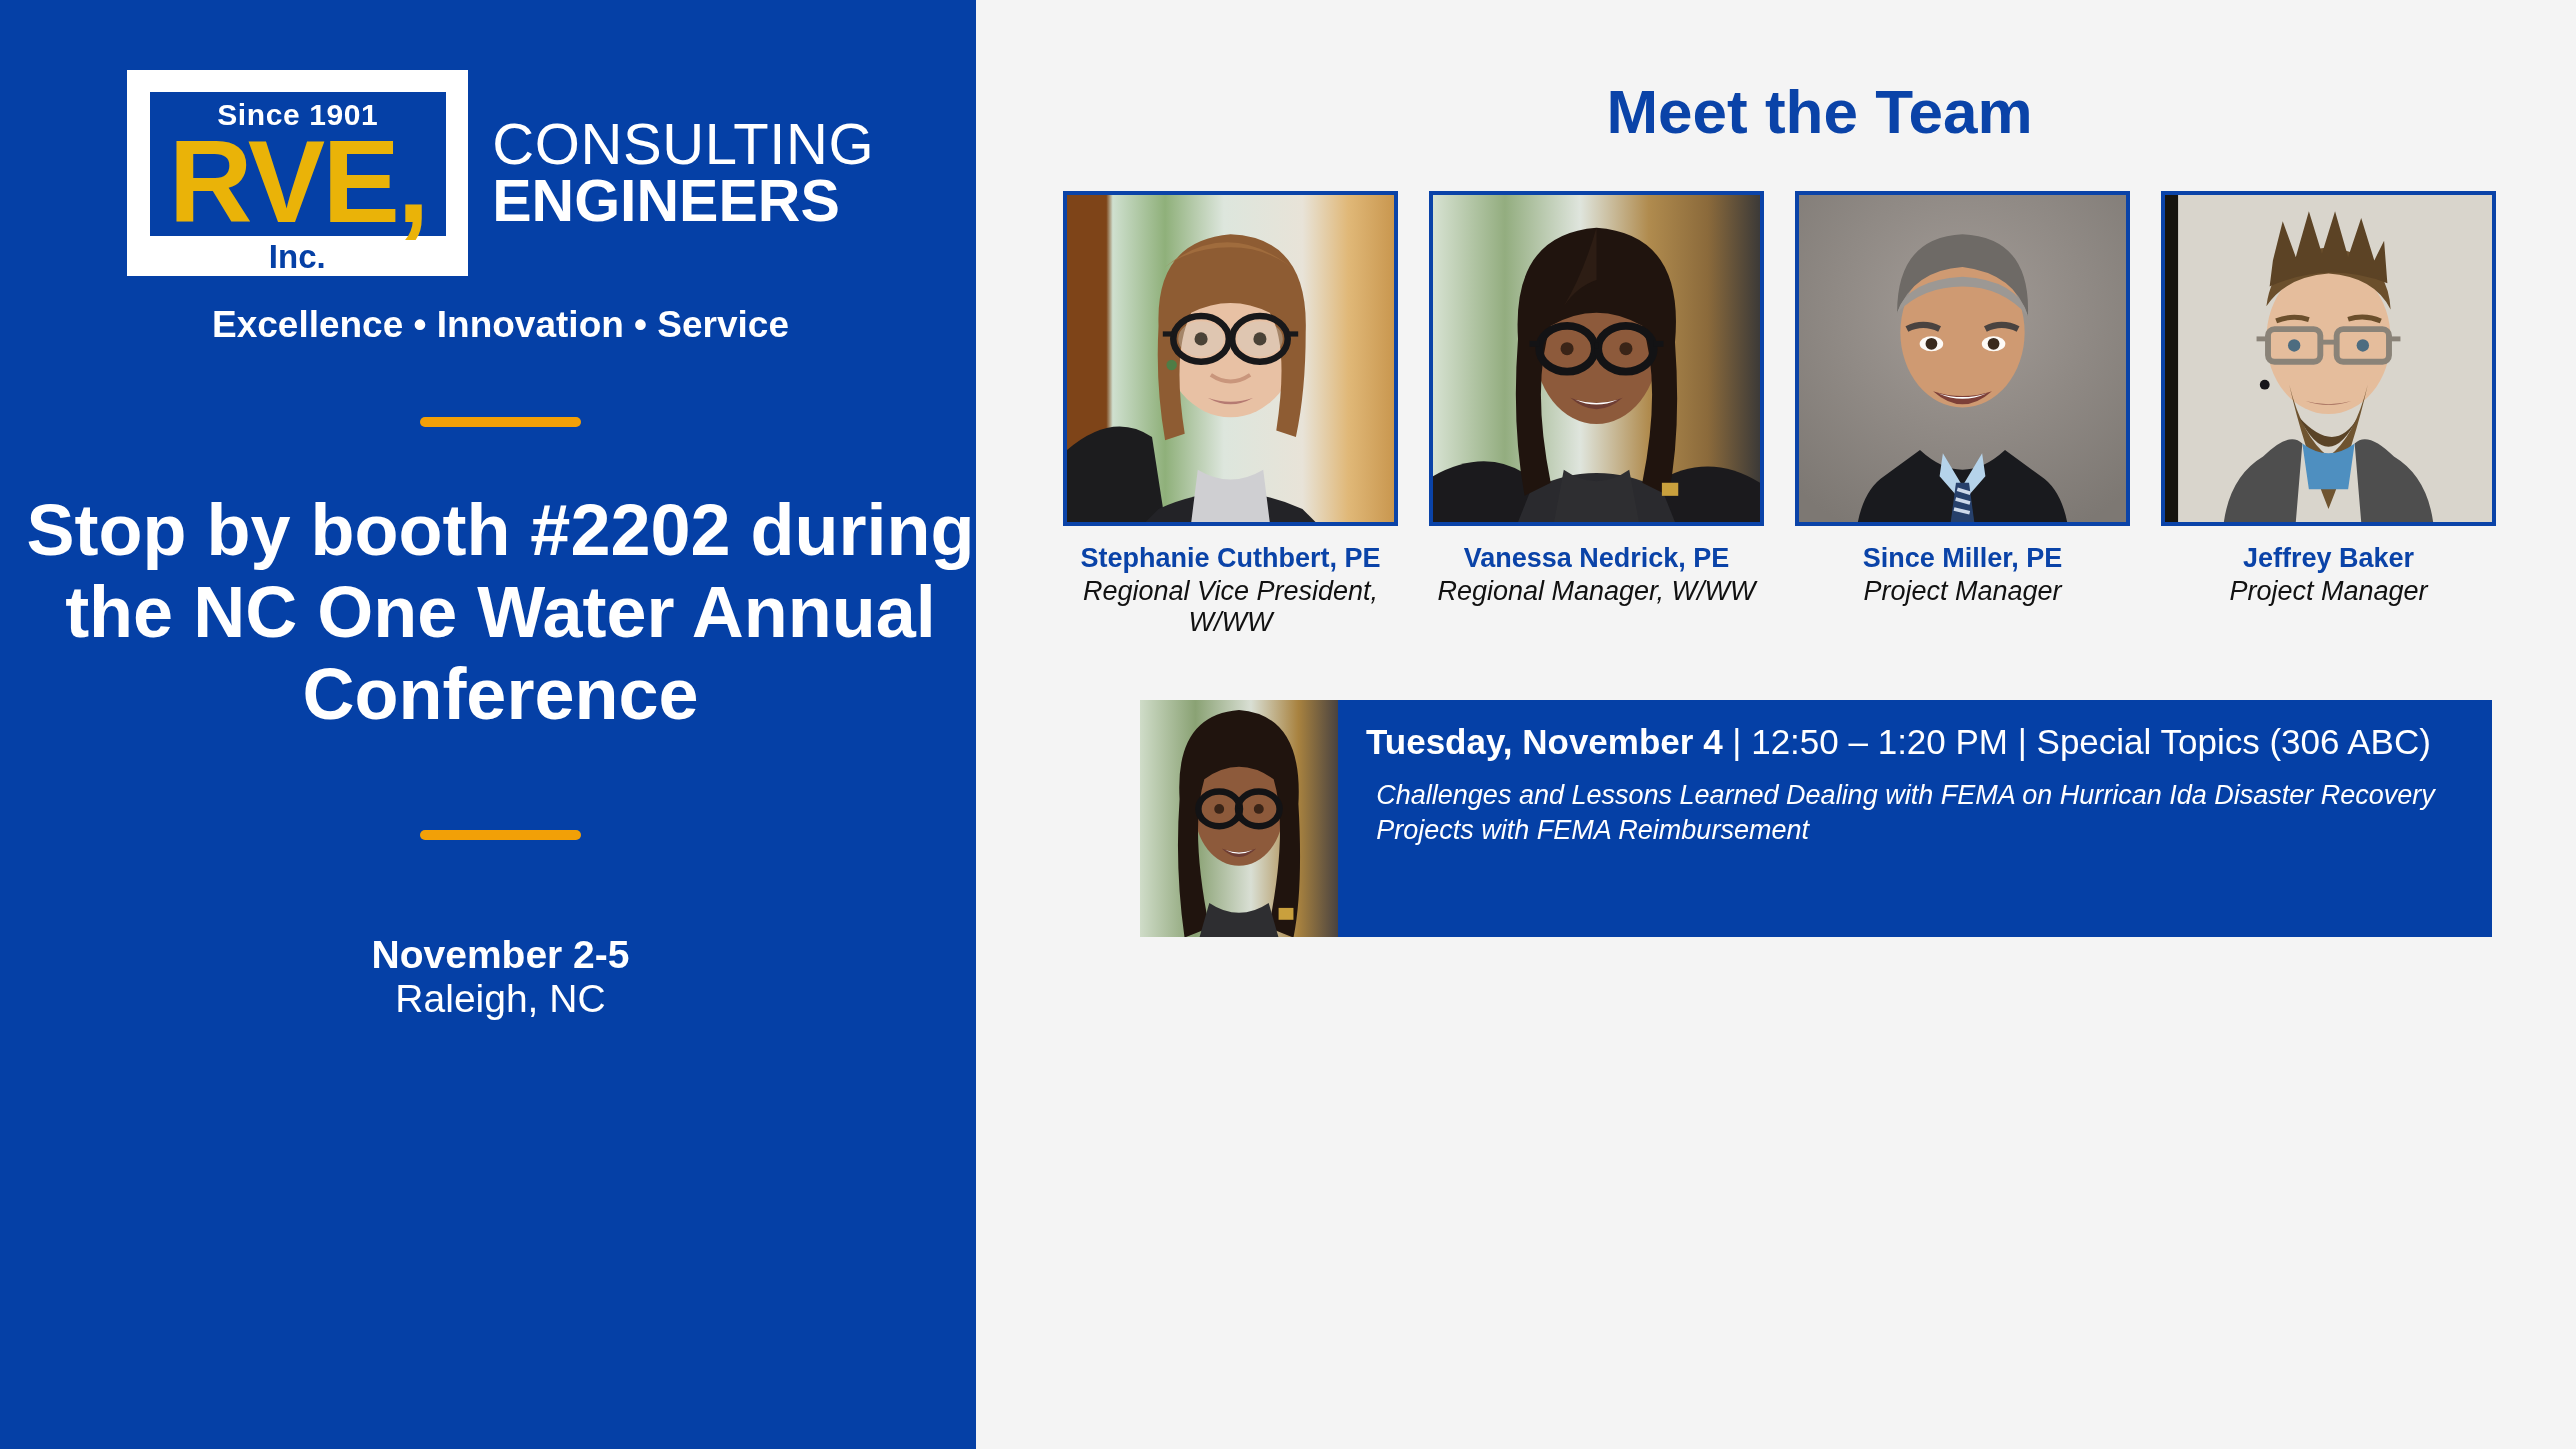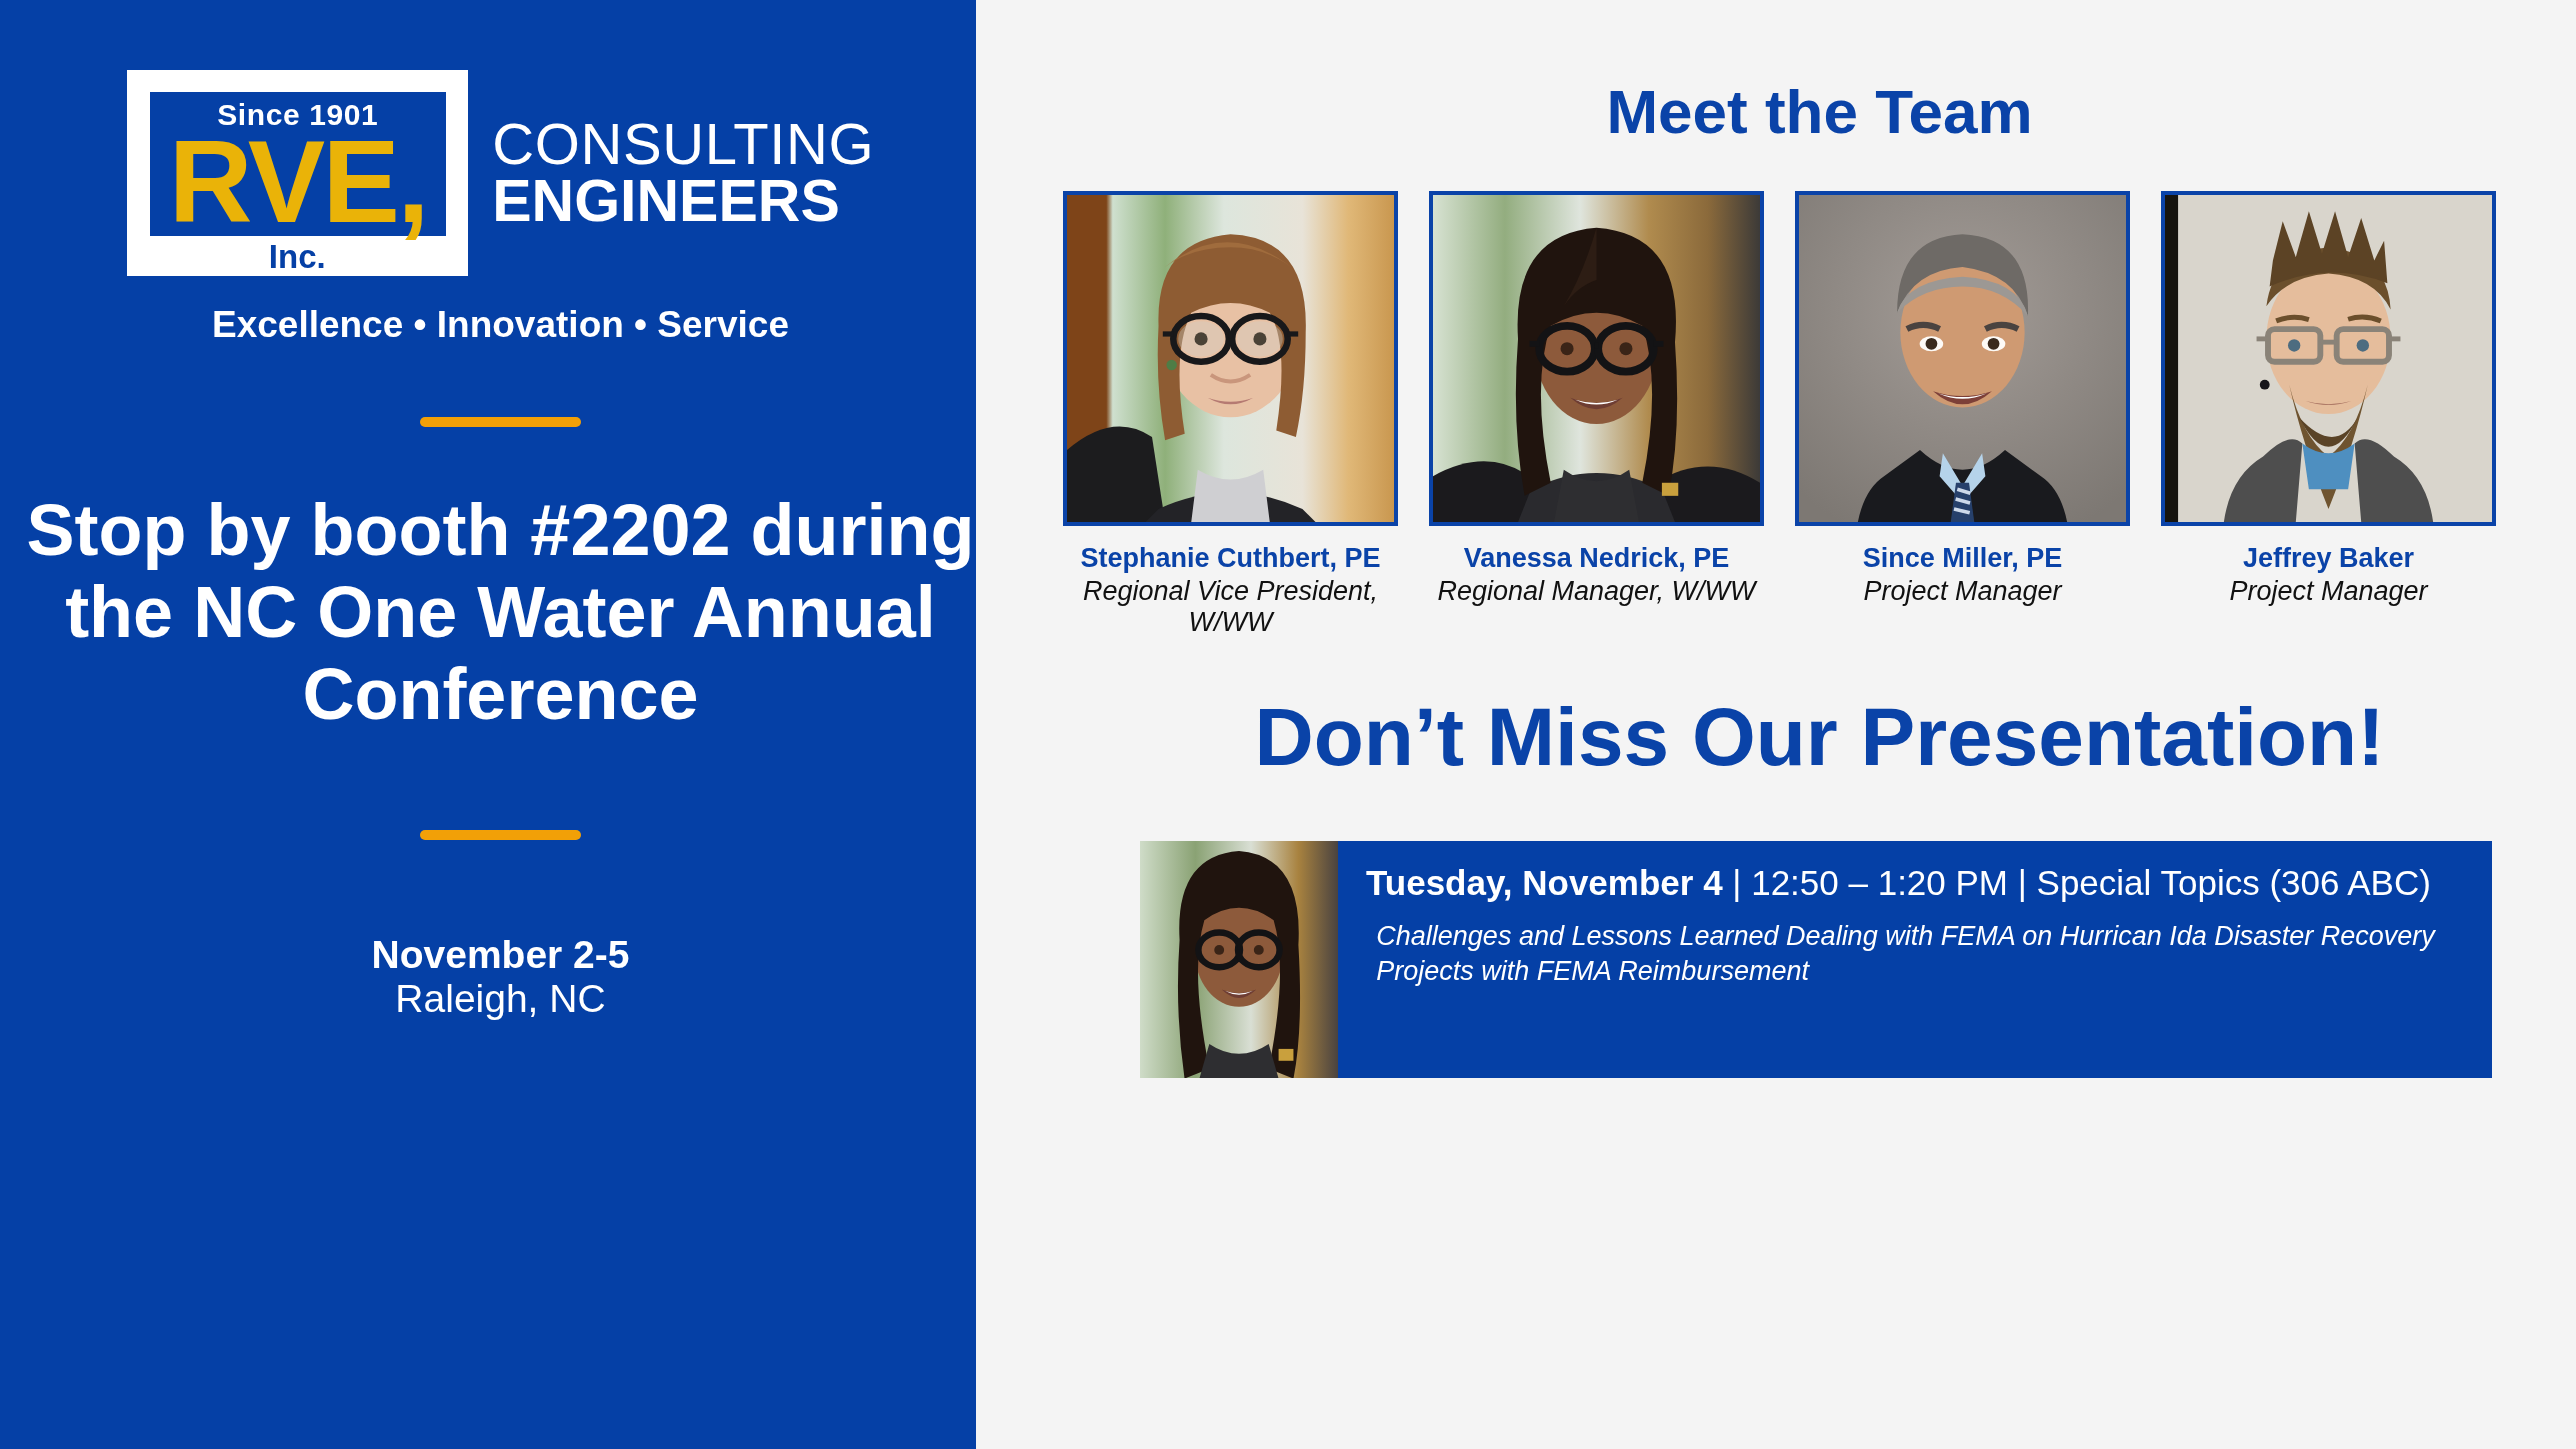--- a/index.html
+++ b/index.html
@@ -312,21 +312,20 @@
           <path d="M42 76 Q50 82 58 76 L56 90 L44 90Z" fill="#4e8fc0"></path>
           <circle cx="30.5" cy="58" r="1.5" fill="#17161a"></circle>
         </svg>
       </div>
       <div class="member-name">Jeffrey Baker</div>
       <div class="member-title">Project Manager</div>
     </div>
 
   </div>
 
-  <div id="presentation-title">Don’t Miss Our Presentation!</div>
 
   <div id="session-row">
 
     <div id="session-photo">
       <svg viewBox="0 0 40 48" preserveAspectRatio="xMidYMid slice" aria-hidden="true">
         <defs>
           <linearGradient id="bg5" x1="0" y1="0" x2="1" y2="0">
             <stop offset="0%" stop-color="#cfdcc8"></stop>
               <stop offset="28%" stop-color="#8aa274"></stop>
             <stop offset="56%" stop-color="#d9dfd4"></stop>

